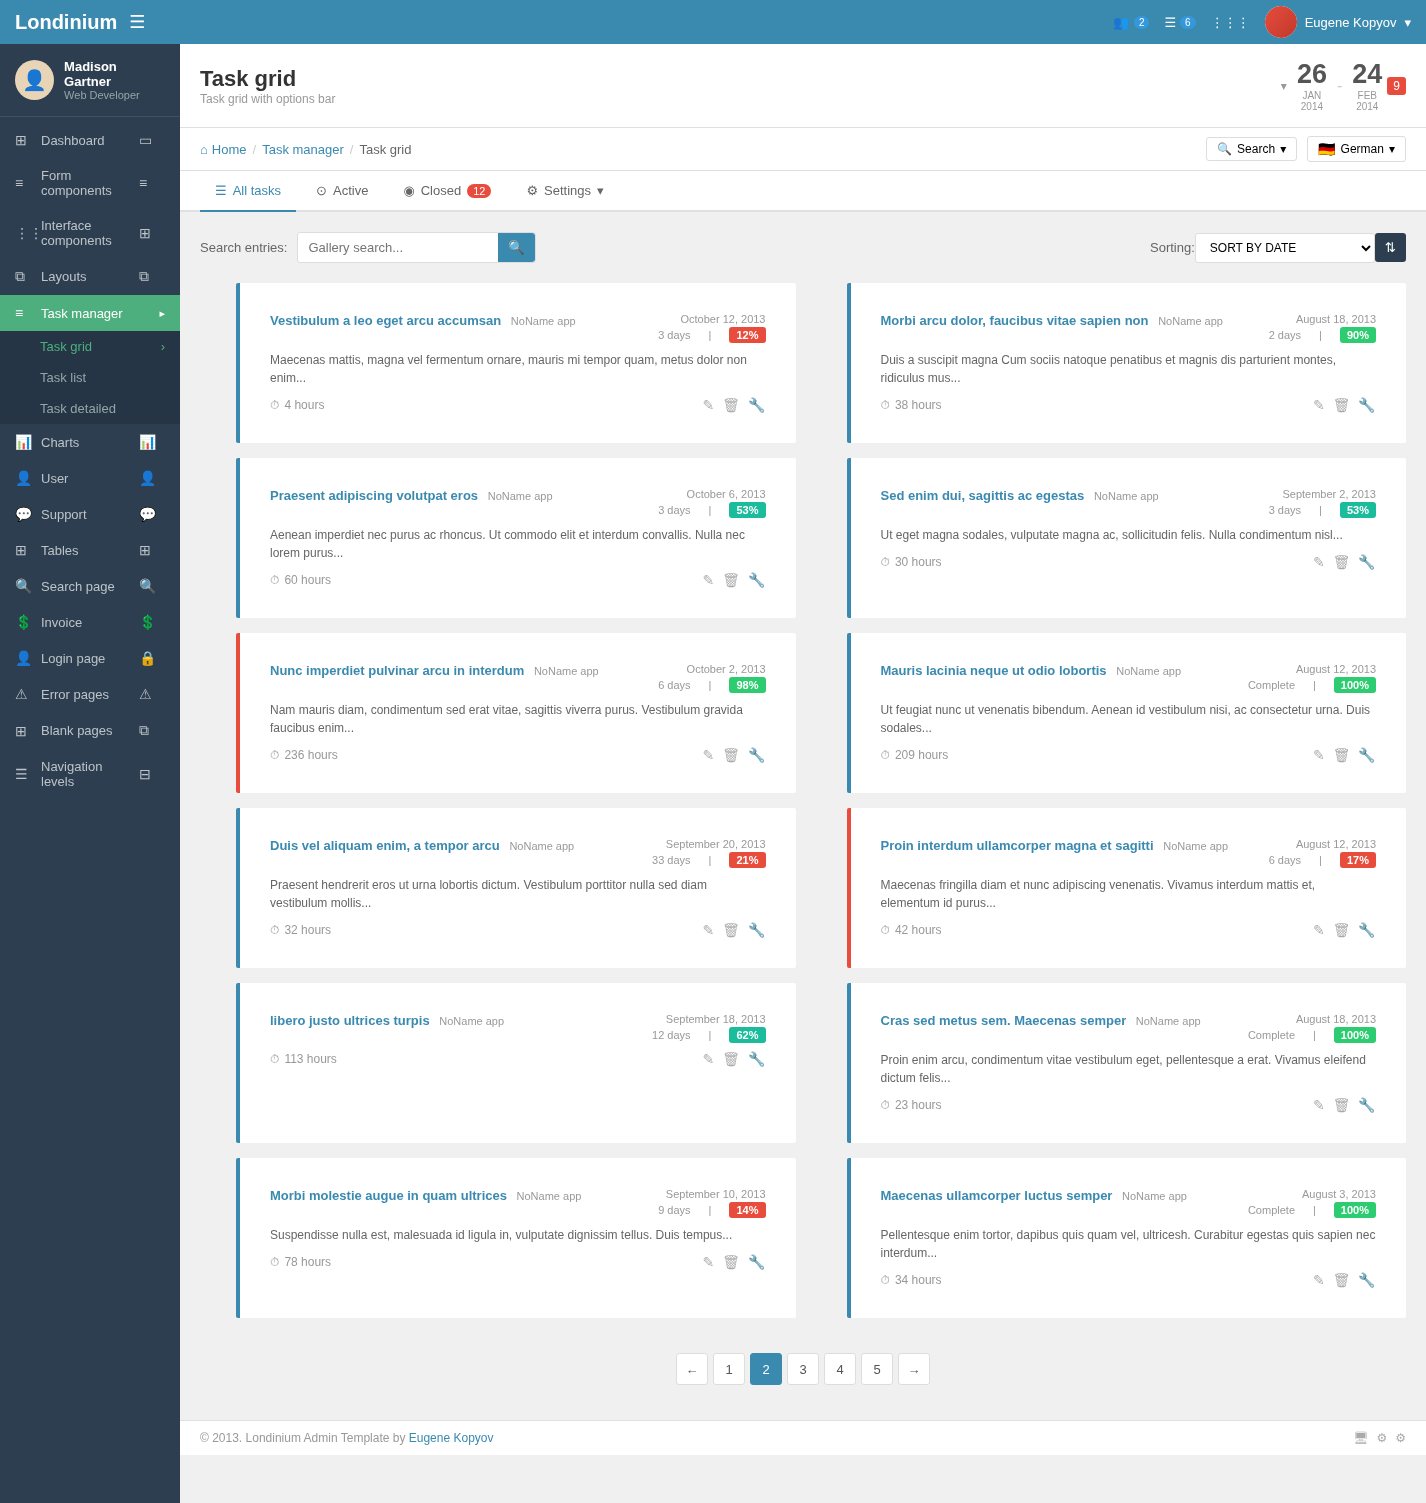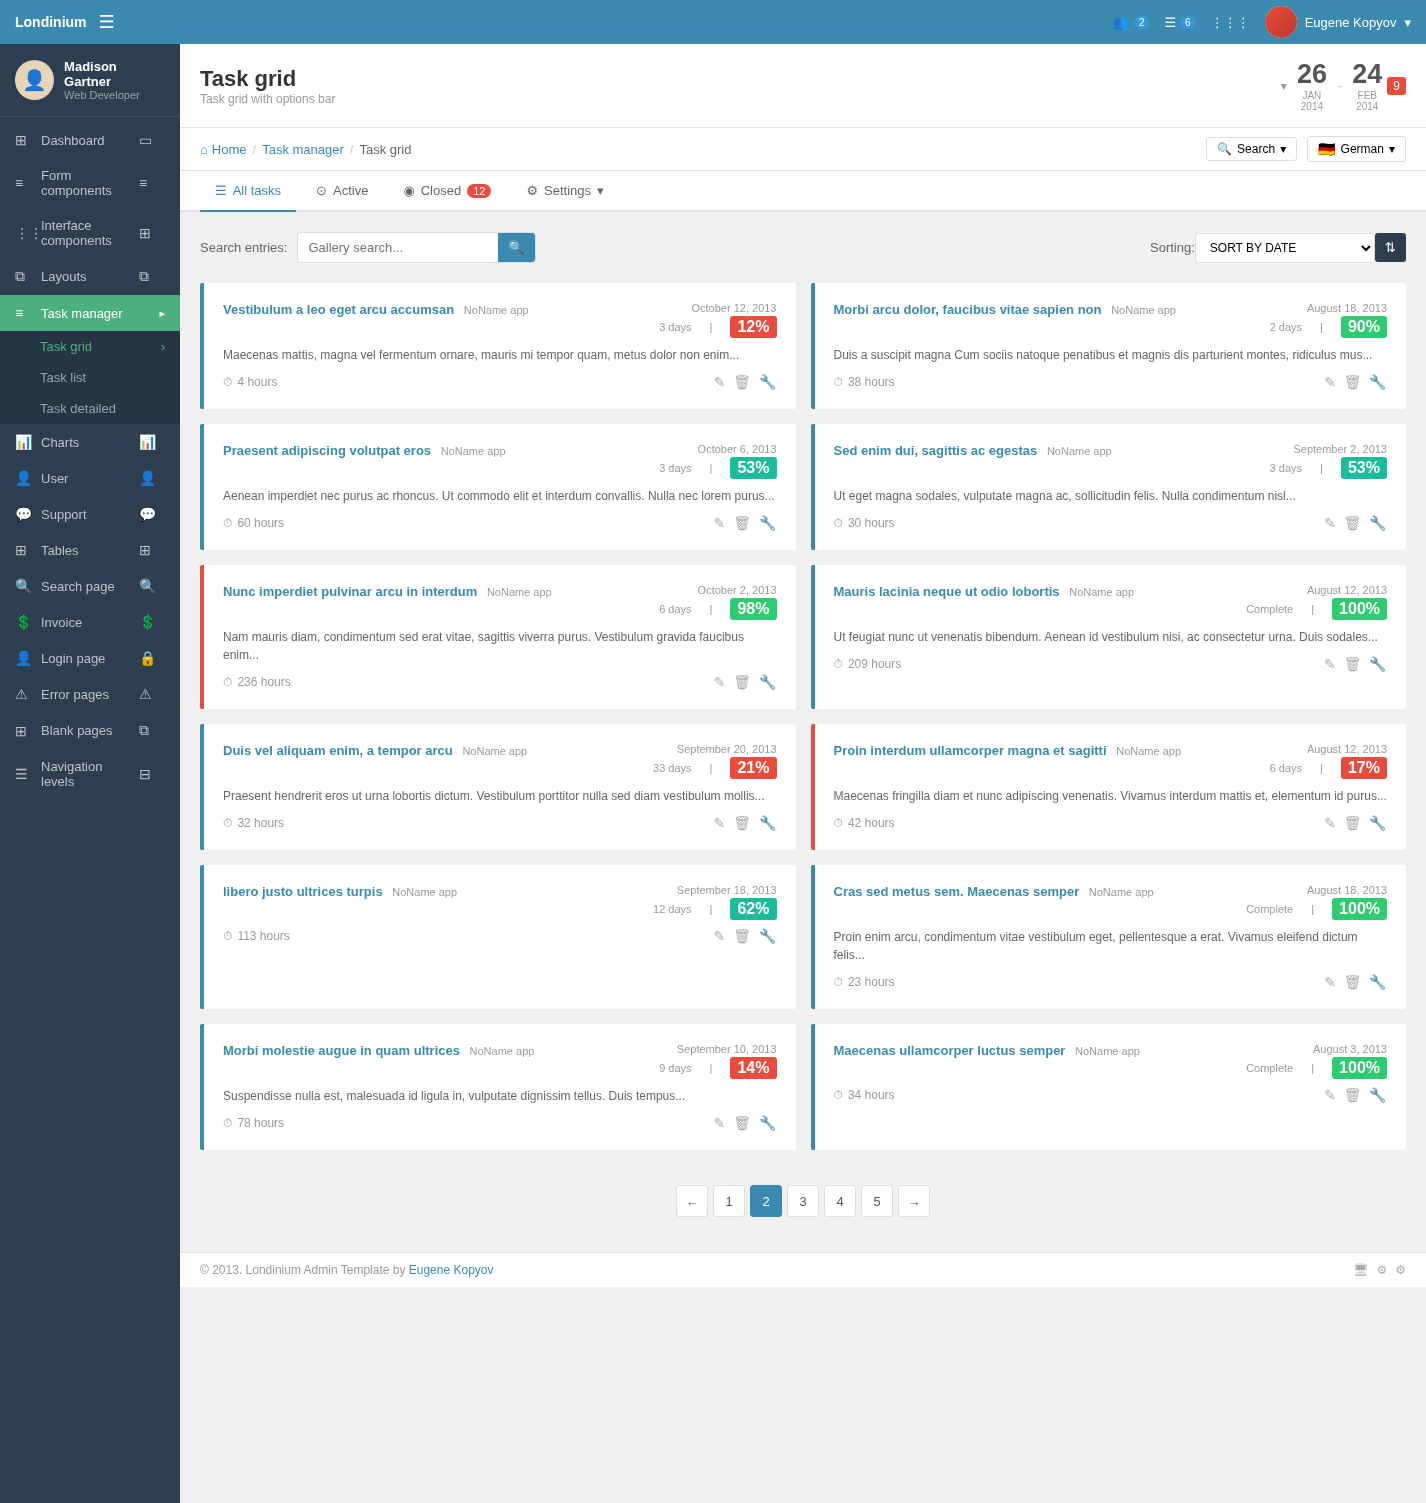--- a/index.html
+++ b/index.html
@@ -8,21 +8,21 @@
     
     .top-nav {
       background: #3a8ab0;
       height: 44px;
       display: flex;
       align-items: center;
       padding: 0 15px;
       justify-content: space-between;
     }
     .top-nav-left { display: flex; align-items: center; gap: 12px; }
-    .top-nav-brand { color: #fff; font-size: 14px; font-weight: bold; }
+    .top-nav-brand { color: #fff; font-size: 20px; font-weight: bold; }
     .top-nav-menu-icon { color: #fff; font-size: 18px; cursor: pointer; }
     .top-nav-right { display: flex; align-items: center; gap: 15px; color: #fff; }
     .top-nav-icon-badge { position: relative; display: inline-flex; align-items: center; gap: 4px; }
     .badge { background: #e74c3c; color: #fff; border-radius: 10px; padding: 1px 5px; font-size: 10px; }
     .badge-blue { background: #3498db; }
     .user-area { display: flex; align-items: center; gap: 8px; cursor: pointer; }
     .user-avatar { width: 32px; height: 32px; border-radius: 50%; background: #ccc; overflow: hidden; display: flex; align-items: center; justify-content: center; }
     .user-avatar-inner { width: 32px; height: 32px; border-radius: 50%; background: linear-gradient(135deg, #e74c3c, #c0392b); }
 
     
@@ -86,34 +86,34 @@
     .search-input-wrap { display: flex; align-items: center; border: 1px solid #ddd; border-radius: 3px; background: #fff; }
     .search-input { border: none; outline: none; padding: 6px 10px; font-size: 13px; width: 200px; background: transparent; }
     .search-btn { background: #3a8ab0; border: none; color: #fff; padding: 7px 10px; cursor: pointer; border-radius: 0 3px 3px 0; }
     .search-right { display: flex; align-items: center; gap: 0; }
     .sort-label { font-size: 13px; color: #666; }
     .sort-select { border: 1px solid #ddd; padding: 6px 10px; font-size: 12px; border-radius: 3px; background: #fff; cursor: pointer; width: 180px; }
     .sort-btn { background: #2c3e50; color: #fff; border: none; padding: 7px 10px; border-radius: 3px; cursor: pointer; }
 
     
     .task-grid { display: grid; grid-template-columns: 1fr 1fr; gap: 15px; }
-    .task-card { background: #fff; border-left: 4px solid #3a8ab0; border-radius: 2px; padding: 19px; position: relative; }
+    .task-card { background: #fff; border-left: 4px solid #3a8ab0; border-radius: 2px; padding: 30px; position: relative; margin-left: 36px; }
     .task-card.red-border { border-left-color: #e74c3c; }
     .task-card-header { display: flex; align-items: flex-start; justify-content: space-between; margin-bottom: 8px; }
     .task-card-title { color: #3a8ab0; font-size: 13px; font-weight: bold; cursor: pointer; }
     .task-card-app { color: #999; font-size: 11px; margin-left: 6px; }
     .task-card-meta { text-align: right; font-size: 11px; color: #999; }
     .task-card-date { display: block; }
     .task-card-days { display: flex; align-items: center; gap: 18px; margin-top: 2px; }
     .task-card-body { font-size: 12px; color: #666; line-height: 1.5; margin-bottom: 10px; }
     .task-card-footer { display: flex; align-items: center; justify-content: space-between; }
     .task-hours { display: flex; align-items: center; gap: 5px; font-size: 12px; color: #999; }
     .task-actions { display: flex; gap: 8px; }
     .task-action-btn { background: none; border: none; color: #aaa; cursor: pointer; font-size: 14px; }
-    .progress-badge { border-radius: 3px; color: #fff; padding: 2px 7px; font-size: 16px; font-weight: bold; }
+    .progress-badge { border-radius: 3px; color: #fff; padding: 2px 7px; font-size: 11px; font-weight: bold; }
     .progress-red { background: #e74c3c; }
     .progress-green { background: #2ecc71; }
     .progress-teal { background: #1abc9c; }
 
     
     .pagination { display: flex; align-items: center; justify-content: center; gap: 5px; margin-top: 20px; padding: 15px; }
     .page-btn { width: 32px; height: 32px; display: flex; align-items: center; justify-content: center; border: 1px solid #ddd; background: #fff; cursor: pointer; border-radius: 3px; font-size: 13px; color: #555; }
     .page-btn.active { background: #3a8ab0; color: #fff; border-color: #3a8ab0; }
 
     
@@ -676,20 +676,21 @@
             </div>
             <div class="task-card-meta">
               <span class="task-card-date">August 3, 2013</span>
               <div class="task-card-days">
                 <span>Complete</span>
                 <span>|</span>
                 <span class="progress-badge progress-green">100%</span>
               </div>
             </div>
           </div>
+          <div class="task-card-body">Pellentesque enim tortor, dapibus quis quam vel, ultricesh. Curabitur egestas quis sapien nec interdum...</div>
           <div class="task-card-footer">
             <div class="task-hours">
               <span>⏱</span>
               <span>34 hours</span>
             </div>
             <div class="task-actions">
               <button class="task-action-btn">✎</button>
               <button class="task-action-btn">🗑</button>
               <button class="task-action-btn">🔧</button>
             </div>

